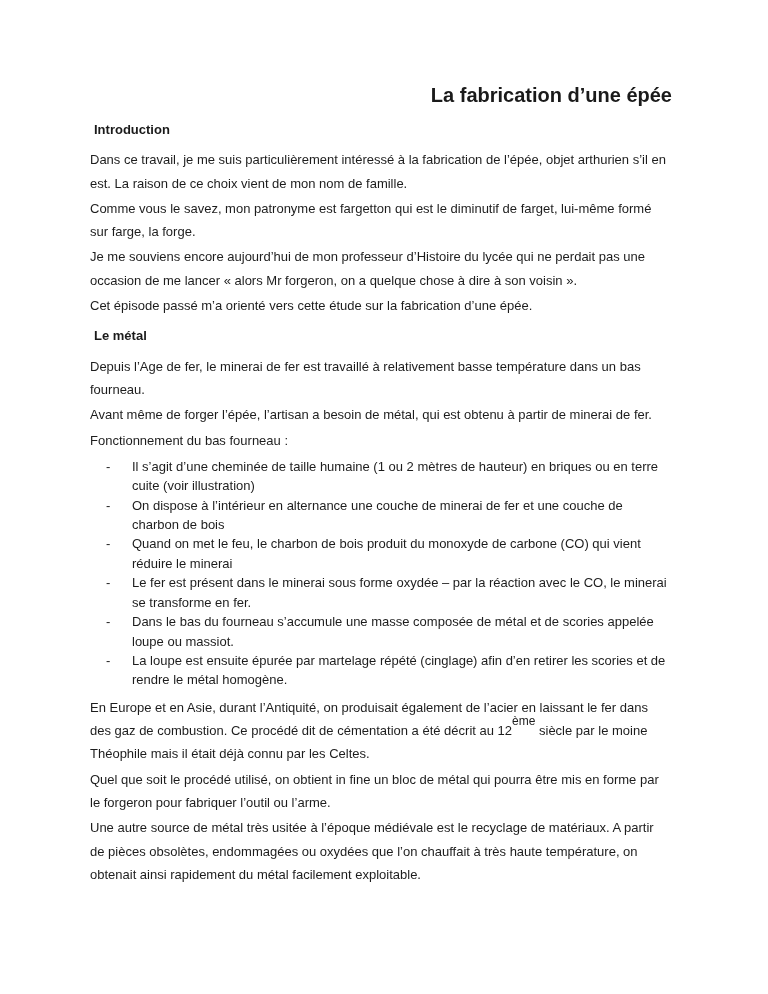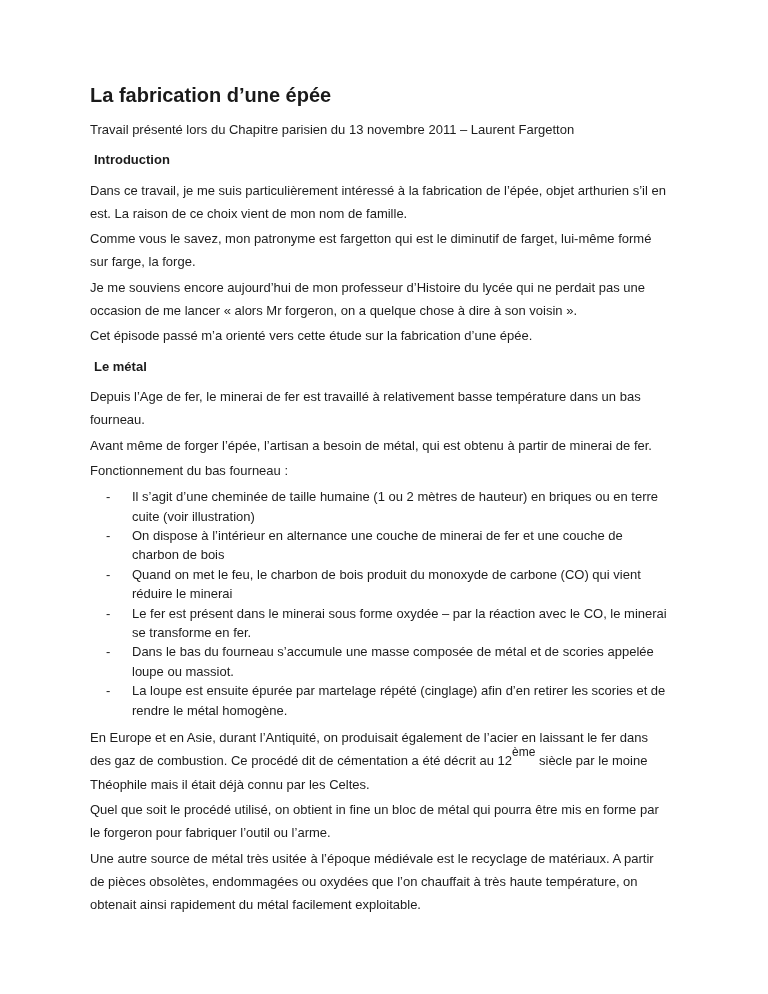--- a/index.html
+++ b/index.html
@@ -18,21 +18,21 @@
     font-family: "Liberation Sans", "DejaVu Sans", sans-serif;
     font-size: 13px;
     line-height: 23.3px;
     color: #1d1d1d;
     -webkit-font-smoothing: antialiased;
   }
   .title {
     font-size: 20px;
     line-height: 26px;
     font-weight: bold;
-    text-align: left;
+    text-align: right;
     margin: 0 0 10px 0;
     color: #1a1a1a;
   }
   .byline {
     margin: 0 0 7px 0;
   }
   h2.heading {
     font-size: 13px;
     line-height: 23.3px;
     font-weight: bold;
@@ -66,21 +66,20 @@
     top: -4.5px;
   }
 </style>
 </head>
 <body>
 
 <div class="page">
 
   <h1 class="title">La fabrication d’une épée</h1>
 
-  <p class="byline">Travail présenté lors du Chapitre parisien du 13 novembre 2011 – Laurent Fargetton</p>
 
   <h2 class="heading">Introduction</h2>
 
   <p>Dans ce travail, je me suis particulièrement intéressé à la fabrication de l’épée, objet arthurien s’il en est. La raison de ce choix vient de mon nom de famille.</p>
   <p>Comme vous le savez, mon patronyme est fargetton qui est le diminutif de farget, lui-même formé sur farge, la forge.</p>
   <p>Je me souviens encore aujourd’hui de mon professeur d’Histoire du lycée qui ne perdait pas une occasion de me lancer « alors Mr forgeron, on a quelque chose à dire à son voisin ».</p>
   <p>Cet épisode passé m’a orienté vers cette étude sur la fabrication d’une épée.</p>
 
   <h2 class="heading">Le métal</h2>
 

